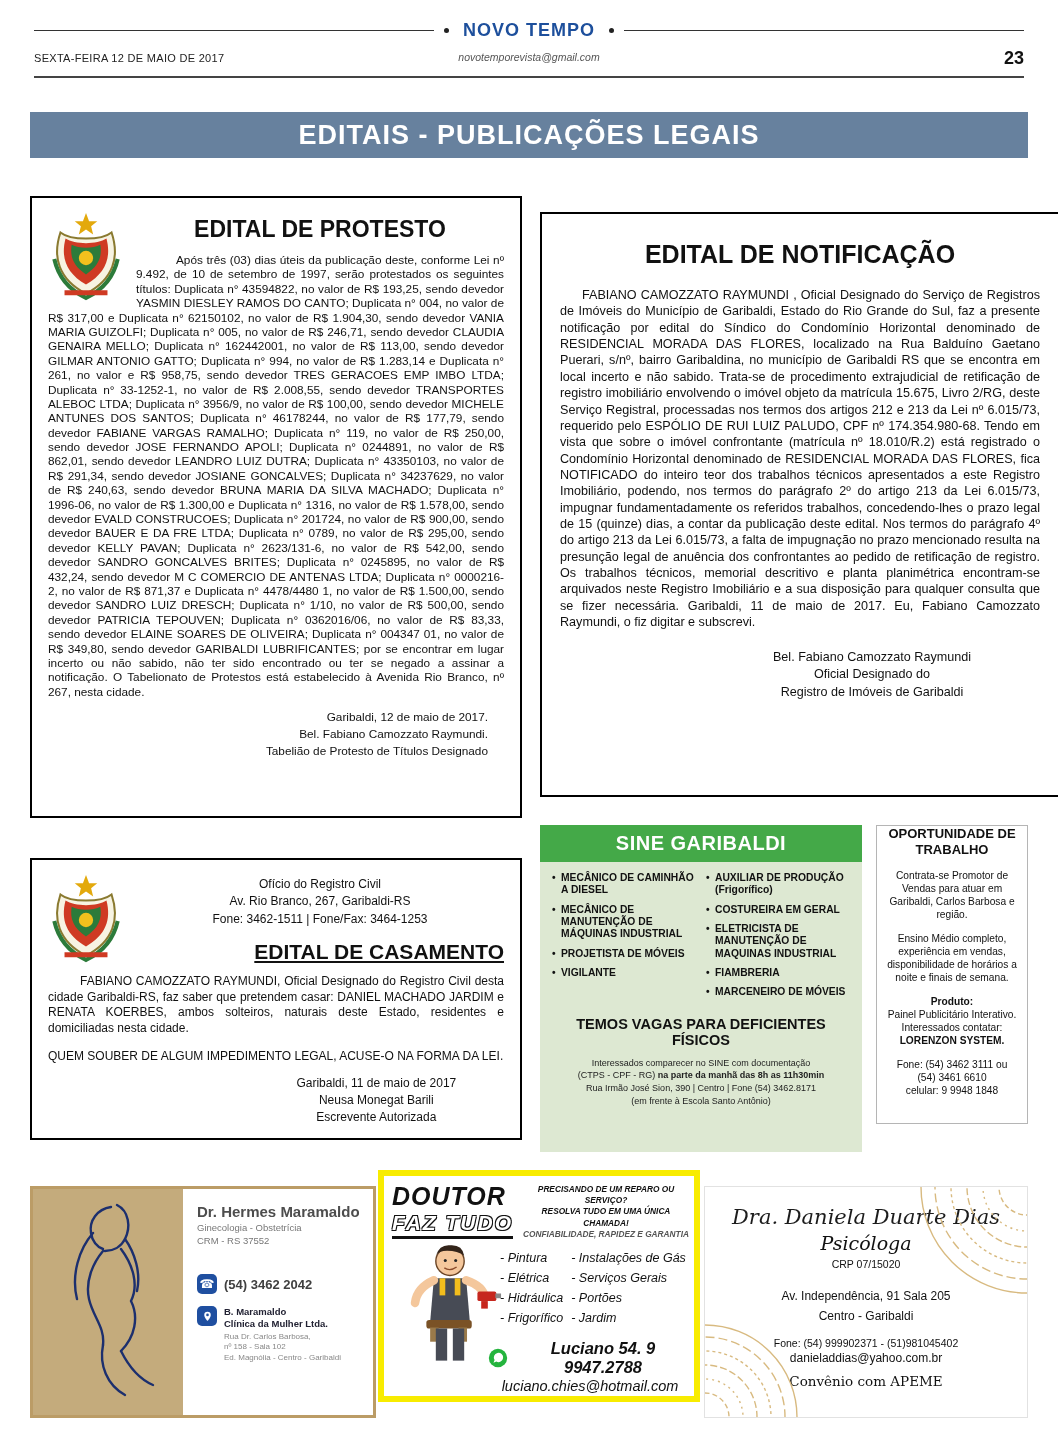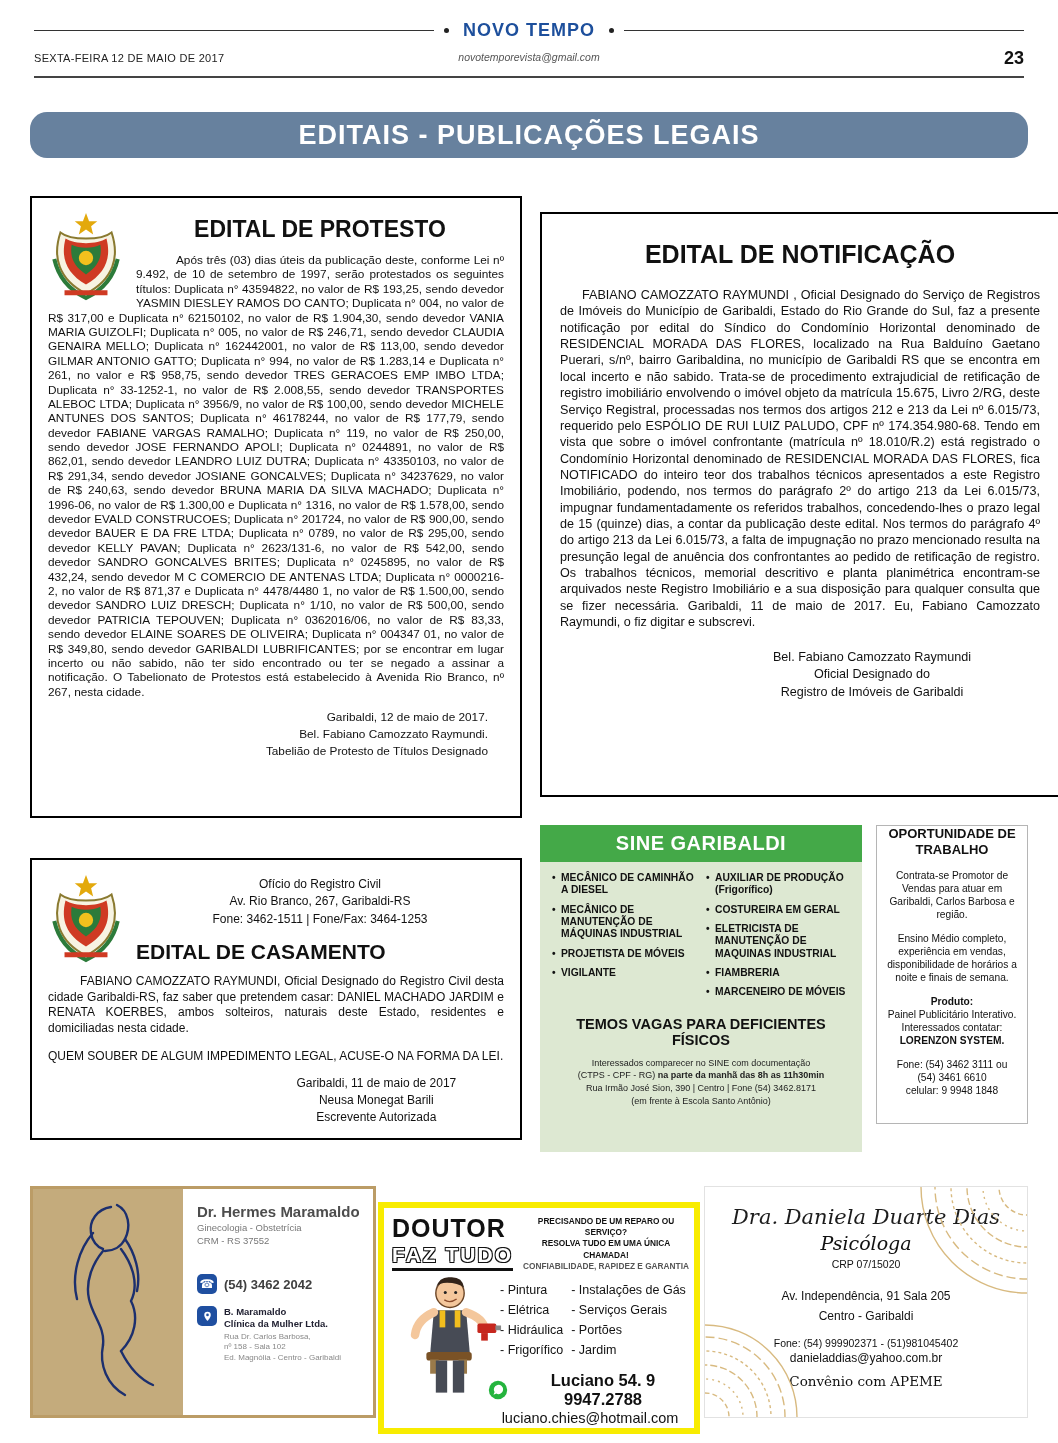--- a/index.html
+++ b/index.html
@@ -18,40 +18,40 @@
   .hdr-row { position:absolute; left:34px; right:34px; top:48px; height:22px; }
   .hdr-date { position:absolute; left:0; top:4px; font-size:11px; letter-spacing:0.3px; color:#222; }
   .hdr-email { position:absolute; left:0; right:0; top:3px; text-align:center; font-style:italic; font-size:10.5px; color:#555; }
   .hdr-page { position:absolute; right:0; top:0; font-size:18px; font-weight:bold; }
   .hdr-rule { position:absolute; left:34px; right:34px; top:76px; border-top:2px solid #444; }
 
   
   .banner {
     position:absolute; left:30px; top:112px; width:998px; height:46px;
     background:#67819e; color:#fff; font-size:27px; font-weight:bold; letter-spacing:1px;
-    display:flex; align-items:center; justify-content:center;border-radius:17px;
+    display:flex; align-items:center; justify-content:center;
   }
 
   
   .lbox { position:absolute; border:2px solid #000; background:#fff; overflow:hidden; }
   .box-protesto { left:30px; top:196px; width:492px; height:622px; padding:12px 16px; }
   .box-notif    { left:540px; top:200px; width:520px; height:585px; padding:18px 18px;margin-top:12px; }
   .box-casa     { left:30px; top:858px; width:492px; height:282px; padding:12px 16px; }
 
   .crest { float:left; width:76px; height:90px; margin:2px 12px 4px 0; }
   .prot-title { text-align:center; font-size:23px; font-weight:bold; margin:6px 0 10px; }
   .prot-body  { font-size:11.8px; line-height:1.22; text-align:justify; text-indent:40px; }
   .prot-sign  { margin-top:10px; text-align:right; padding-right:16px; font-size:11.8px; line-height:1.45; }
 
   .notif-title { text-align:center; font-size:25px; font-weight:bold; margin:8px 0 18px; }
   .notif-body  { font-size:12.6px; line-height:1.3; text-align:justify; text-indent:22px; }
   .notif-sign  { margin:18px 4% 0 auto; width:62%; text-align:center; font-size:12.6px; line-height:1.4; }
 
   .casa-head  { text-align:center; font-size:12px; line-height:1.45; padding-top:4px; }
-  .casa-title { text-align:left; font-size:21px; font-weight:bold; margin:12px 0 10px; }
+  .casa-title { text-align:right; font-size:21px; font-weight:bold; margin:12px 0 10px;text-decoration:underline; }
   .casa-body  { font-size:12px; line-height:1.3; text-align:justify; text-indent:32px; }
   .casa-notice{ font-size:12px; margin-top:12px; }
   .casa-sign  { margin:12px 5% 0 auto; width:46%; text-align:center; font-size:12px; line-height:1.45; }
 
   
   .box-sine { position:absolute; left:540px; top:825px; width:322px; height:327px; }
   .sine-header { height:37px; background:#44a948; color:#fff; font-weight:bold; font-size:20px;
                  display:flex; align-items:center; justify-content:center; letter-spacing:0.5px; }
   .sine-body { background:#dde8d2; height:290px; padding:10px 12px 6px; }
   .sine-cols { display:flex; gap:10px; }
@@ -77,22 +77,22 @@
   .mar-name { font-size:15px; font-weight:bold; color:#4d4d4d; }
   .mar-spec, .mar-crm { font-size:9.5px; color:#777; margin-top:2px; }
   .mar-phone-row { display:flex; align-items:center; gap:7px; margin-top:28px; }
   .sq-icon { width:20px; height:20px; flex:none; background:#1f4fa0; border-radius:5px; color:#fff;
              display:flex; align-items:center; justify-content:center; font-size:12px; }
   .mar-phone { font-weight:bold; font-size:13px; color:#404040; }
   .mar-loc-row { display:flex; gap:7px; margin-top:12px; }
   .mar-clinic1, .mar-clinic2 { font-size:9.5px; font-weight:bold; color:#223; line-height:1.25; }
   .mar-addr { font-size:8px; color:#888; line-height:1.3; margin-top:2px; }
 
-  .ad-dd { position:absolute; left:378px; top:1202px; width:322px; height:232px; border:6px solid #f8ec00;
-           background:#fff; }
+  .ad-dd { position:absolute; left:378px; top:1170px; width:322px; height:232px; border:6px solid #f8ec00;
+           background:#fff;font-style:italic; }
   .dd-inner { position:relative; width:100%; height:100%; }
   .dd-logo { position:absolute; left:8px; top:6px; width:128px; }
   .dd-logo1 { font-size:25px; font-weight:bold; letter-spacing:1px; color:#111; }
   .dd-logo2 { font-size:21px; font-weight:bold; letter-spacing:2px; color:#fff; display:inline-block;
               text-shadow:-1px -1px 0 #111, 1px -1px 0 #111, -1px 1px 0 #111, 1px 1px 0 #111;
               border-bottom:3px solid #111; padding-bottom:1px; }
   .dd-tags { position:absolute; right:4px; top:8px; width:168px; text-align:center; }
   .dd-tag { font-size:8.3px; font-weight:bold; line-height:1.35; }
   .dd-tag.g { color:#555; }
   .dd-man { position:absolute; left:14px; top:62px; width:104px; height:128px; }

